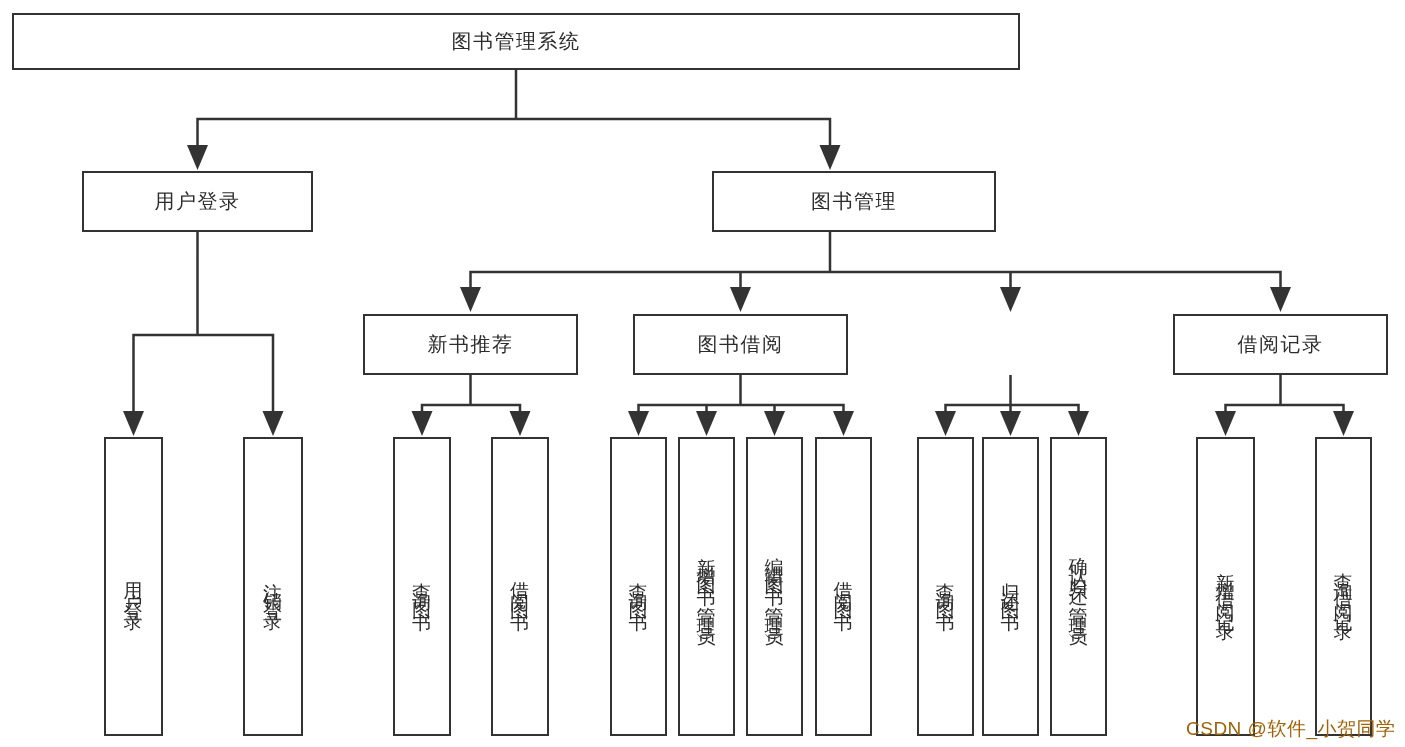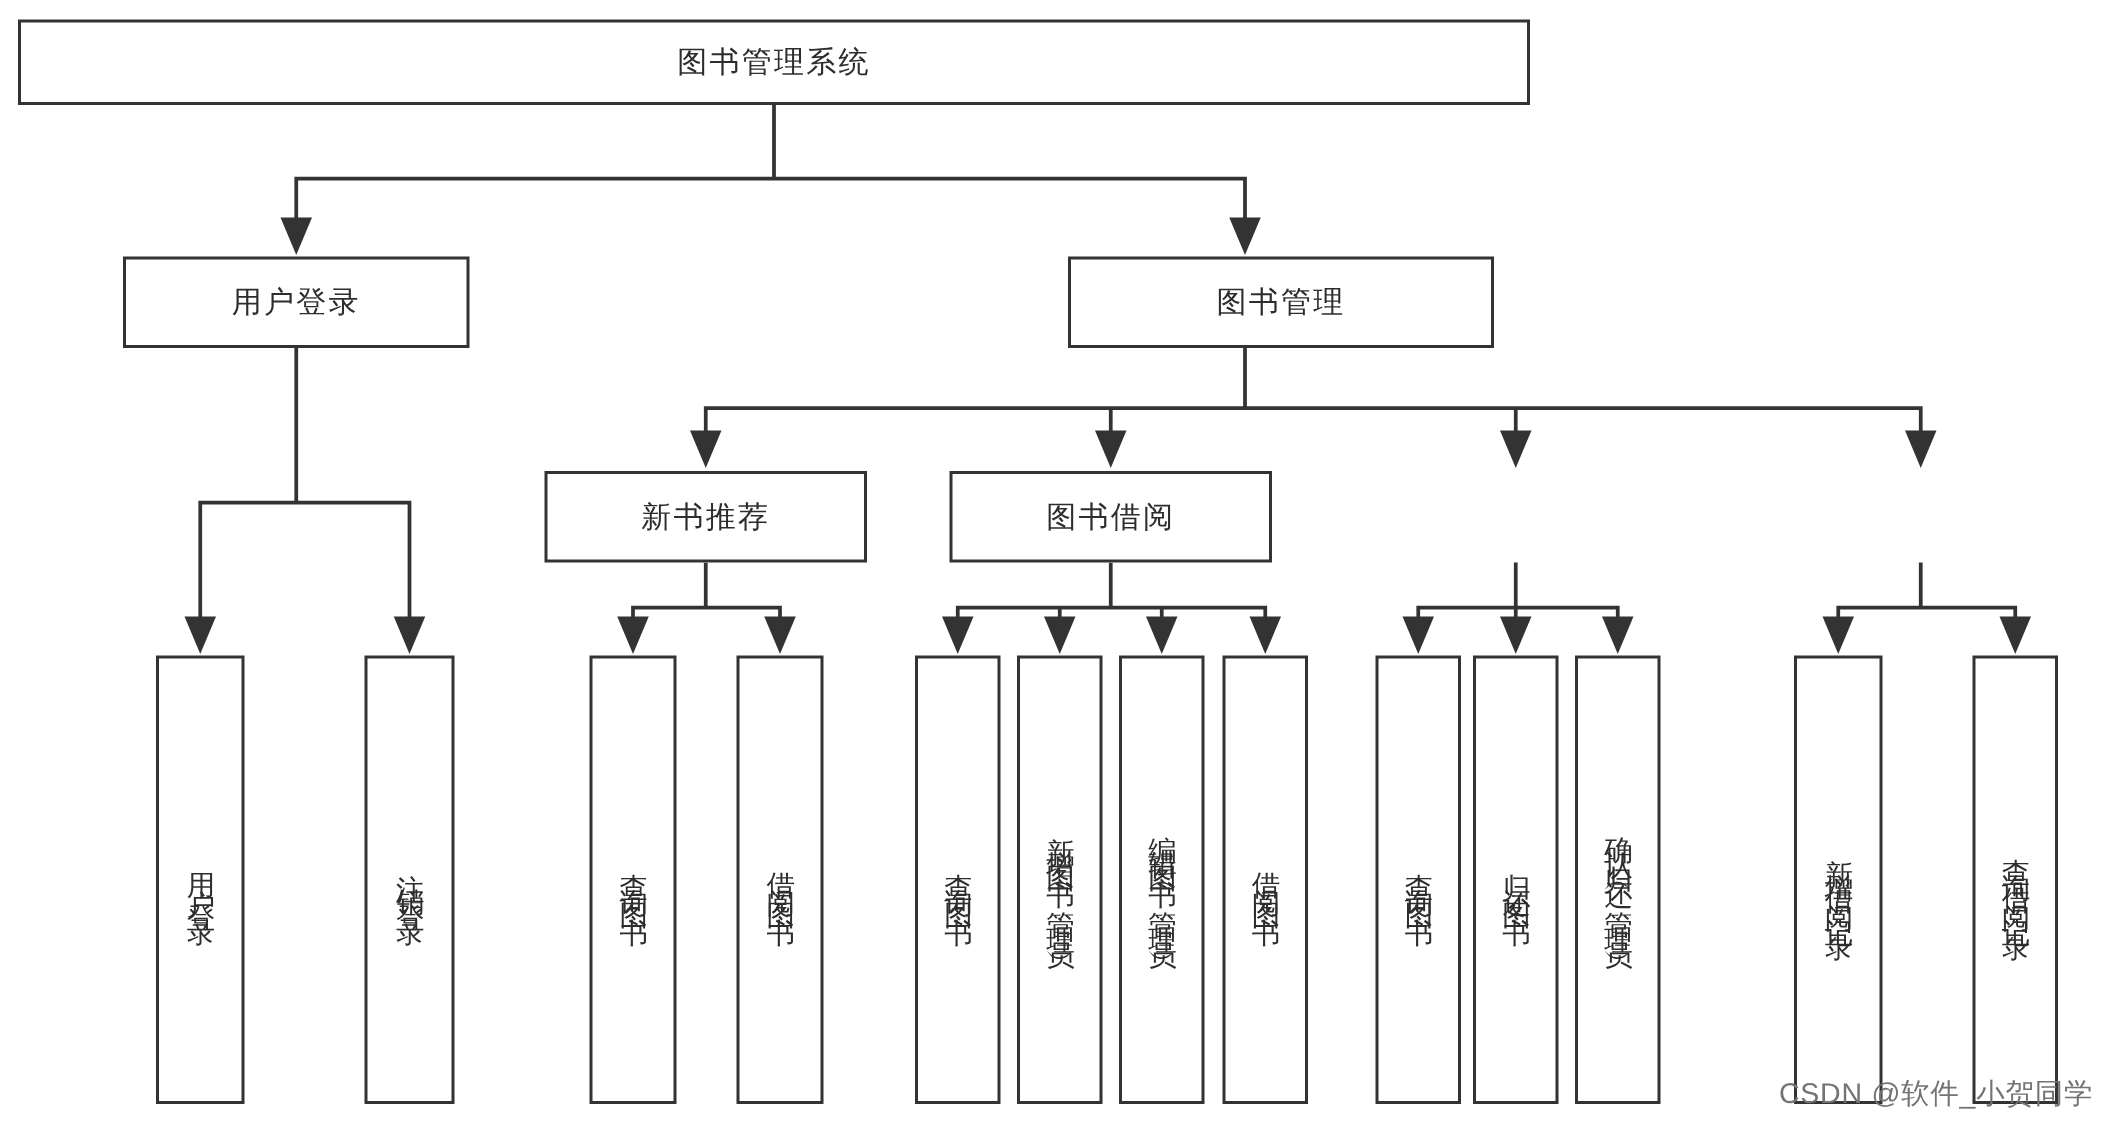--- a/index.html
+++ b/index.html
@@ -43,21 +43,21 @@
     font-size: 19px;
     letter-spacing: 10px;
     line-height: 1;
   }
   .watermark {
     position: absolute;
     left: 1186px;
     top: 716px;
     font-size: 19px;
     letter-spacing: 0.5px;
-    color: #737373;
+    color: #a16207;
     white-space: nowrap;
     z-index: 5;
   }
 </style>
 </head>
 <body>
 
 <div class="stage">
 
   <svg class="connector-layer" width="1405" height="747" viewBox="0 0 1405 747">
@@ -83,20 +83,21 @@
       <polygon points="1343.5,436 1333,411 1354,411" fill="#333333"></polygon>
     </svg>
 
   <div class="node h-node" style="left:12px;top:13px;width:1008px;height:57px">图书管理系统</div>
 
   <div class="node h-node" style="left:82px;top:171px;width:231px;height:61px">用户登录</div>
   <div class="node h-node" style="left:712px;top:171px;width:284px;height:61px">图书管理</div>
 
   <div class="node h-node" style="left:633px;top:314px;width:215px;height:61px">图书借阅</div>
   <div class="node h-node" style="left:363px;top:314px;width:215px;height:61px">新书推荐</div>
+  <div class="node h-node" style="left:1173px;top:314px;width:215px;height:61px">借阅记录</div>
 
   <div class="node v-node" style="left:104px;top:437px;width:59px;height:299px">用户登录</div>
   <div class="node v-node" style="left:243px;top:437px;width:60px;height:299px">注销登录</div>
 
   <div class="node v-node" style="left:393px;top:437px;width:58px;height:299px">查询图书</div>
   <div class="node v-node" style="left:491px;top:437px;width:58px;height:299px">借阅图书</div>
 
   <div class="node v-node" style="left:610px;top:437px;width:57px;height:299px">查询图书</div>
   <div class="node v-node" style="left:678px;top:437px;width:57px;height:299px">新增图书（管理员）</div>
   <div class="node v-node" style="left:746px;top:437px;width:57px;height:299px">编辑图书（管理员）</div>

